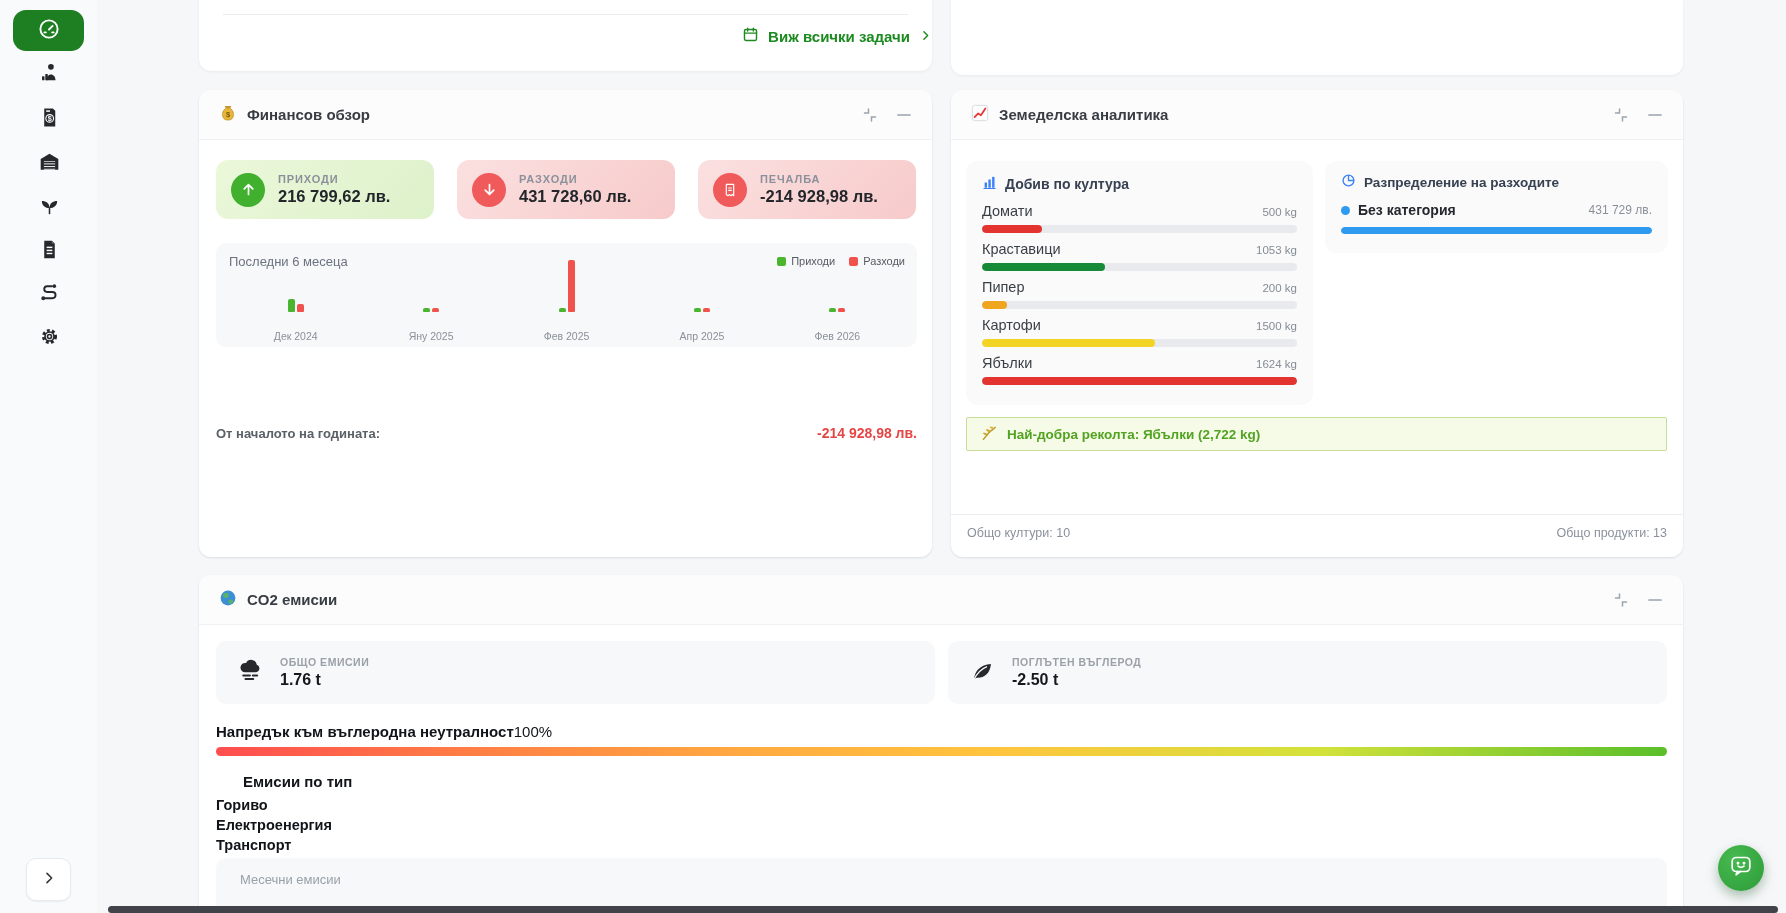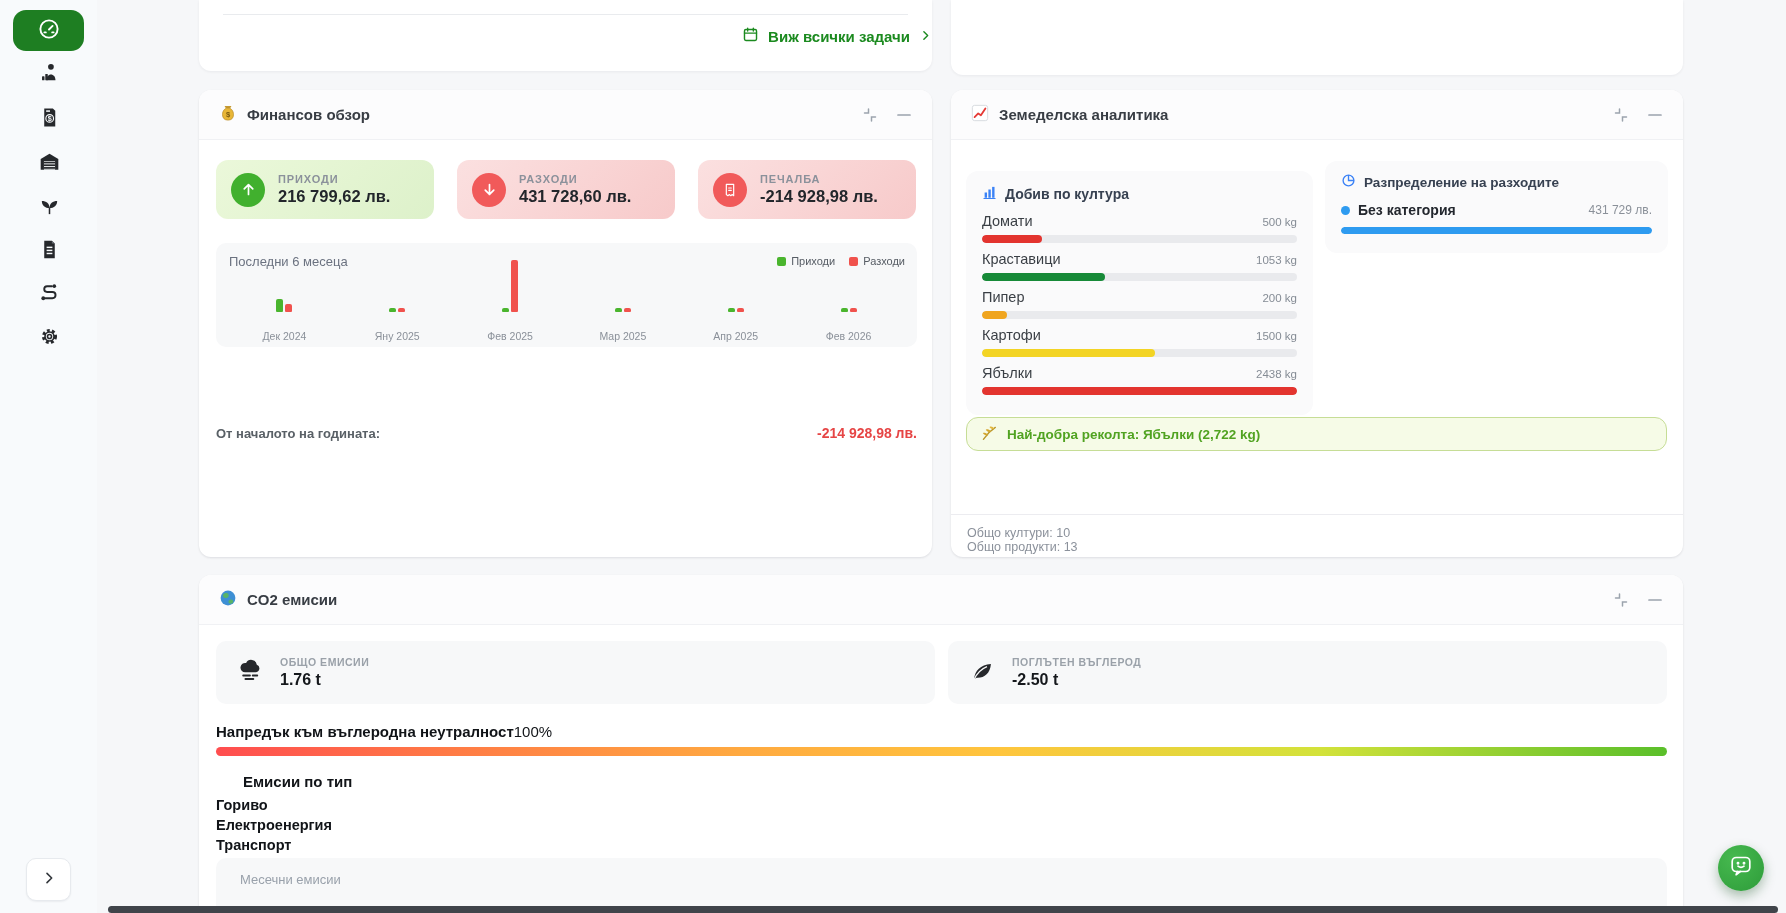--- a/index.html
+++ b/index.html
@@ -65,42 +65,42 @@
   .unpaid-value { font-size:15px; font-weight:700; color:#bc7c07; }
   .unpaid-note { font-size:12px; font-weight:400; color:#cf9e4e; margin-left:5px; }
 
   .ytd-row { position:absolute; left:17px; right:15px; top:335px; display:flex; justify-content:space-between; align-items:baseline; }
   .ytd-label { font-size:13px; color:#596066;font-weight:bold; }
   .ytd-value { font-size:14px; font-weight:700; color:#e64545; }
 
   
   .panel { position:absolute; background:#fafafb; border-radius:12px; }
   .panel-title { display:flex; align-items:center; gap:8px; font-size:14px; font-weight:700; color:#374151; }
-  .yield-panel { left:15px; top:81px; width:347px; height:244px; padding:14px 16px; }
+  .yield-panel { left:15px; top:71px; width:347px; height:244px; padding:14px 16px; }
   .crop-row .crop-line { display:flex; justify-content:space-between; align-items:baseline; }
   .crop-name { font-size:14.5px; color:#3a3f45; line-height:19px; }
   .crop-val { font-size:11.5px; color:#858c95; }
   .crop-track { height:8px; background:#e9eaed; border-radius:4px; margin:4px 0 7px; overflow:hidden; }
   .crop-fill { height:100%; border-radius:4px; }
 
   .costs-panel { left:374px; top:71px; width:343px; height:92px; padding:12px 16px; }
   .cost-line { display:flex; align-items:center; gap:8px; margin-top:11px; }
   .cost-dot { width:9px; height:9px; border-radius:50%; background:#2e9bf0; flex:none; }
   .cost-name { font-size:14px; font-weight:700; color:#23272e;text-align:right; }
   .cost-val { margin-left:auto; font-size:12px; color:#8a9099; }
   .cost-track { margin-top:9px; height:7px; border-radius:4px; overflow:hidden; background:#fafafb; }
   .cost-fill { height:100%; border-radius:4px; }
 
-  .banner { position:absolute; left:15px; width:701px; border-radius:12px; display:flex; align-items:center; gap:10px; padding:0 13px; }
+  .banner { position:absolute; left:15px; width:701px; border-radius:2px; display:flex; align-items:center; gap:10px; padding:0 13px; }
   .banner.green { top:327px; height:34px; background:#f6fbe7; border:1px solid #c6dd96; color:#51a321; }
   .banner.blue  { top:372px; height:36px; background:#e1f1fc; border:1px solid #a9d4f3; color:#1565c0; }
   .banner-text { font-size:13.5px; font-weight:700; }
 
   .agri-divider { position:absolute; left:0; right:0; top:424px; border-top:1px solid #ececf0; }
-  .agri-footer { position:absolute; left:16px; right:16px; top:436px; display:flex; justify-content:space-between;flex-direction:column; }
+  .agri-footer { position:absolute; left:16px; right:16px; top:436px; display:flex; justify-content:space-between; }
   .agri-footer span { font-size:12.5px; color:#8b919b; }
 
   
   .co2-stats { position:absolute; left:17px; right:16px; top:66px; height:63px; display:flex; gap:13px; }
   .co2-box { flex:1; background:#f7f8f9; border-radius:10px; display:flex; align-items:center; gap:16px; padding-left:21px; }
   .co2-box svg { width:27px; height:27px; flex:none; }
   .co2-label { font-size:10.5px; font-weight:700; letter-spacing:.05em; color:#9aa1a9; }
   .co2-value { font-size:16px; font-weight:700; color:#15181c; margin-top:3px; }
 
   .progress-line { position:absolute; left:17px; top:148px; font-size:15px; color:#111418; }
@@ -332,27 +332,20 @@
             <div class="bar bar-income" style="height: 4px;"></div>
             <div class="bar bar-expense" style="height: 52px;"></div>
           </div>
           <div class="mini-month">Фев 2025</div>
         </div>
         <div class="mini-col">
           <div class="mini-bars">
             <div class="bar bar-income" style="height: 4px;"></div>
             <div class="bar bar-expense" style="height: 4px;"></div>
           </div>
-          <div class="mini-month">Мар 2025</div>
-        </div>
-        <div class="mini-col">
-          <div class="mini-bars">
-            <div class="bar bar-income" style="height: 4px;"></div>
-            <div class="bar bar-expense" style="height: 4px;"></div>
-          </div>
           <div class="mini-month">Апр 2025</div>
         </div>
         <div class="mini-col">
           <div class="mini-bars">
             <div class="bar bar-income" style="height: 4px;"></div>
             <div class="bar bar-expense" style="height: 4px;"></div>
           </div>
           <div class="mini-month">Фев 2026</div>
         </div>
       </div>
@@ -433,21 +426,21 @@
             <span class="crop-name">Картофи</span>
             <span class="crop-val">1500 kg</span>
           </div>
           <div class="crop-track">
             <div class="crop-fill" style="width: 55%; background-color: rgb(243, 212, 36);"></div>
           </div>
         </div>
         <div class="crop-row">
           <div class="crop-line">
             <span class="crop-name">Ябълки</span>
-            <span class="crop-val">2438 kg</span>
+            <span class="crop-val">1624 kg</span>
           </div>
           <div class="crop-track">
             <div class="crop-fill" style="width: 100%; background-color: rgb(227, 52, 47);"></div>
           </div>
         </div>
       </div>
     </div>
 
     <div class="panel costs-panel">
       <div class="panel-title" style="font-size:13.5px">

